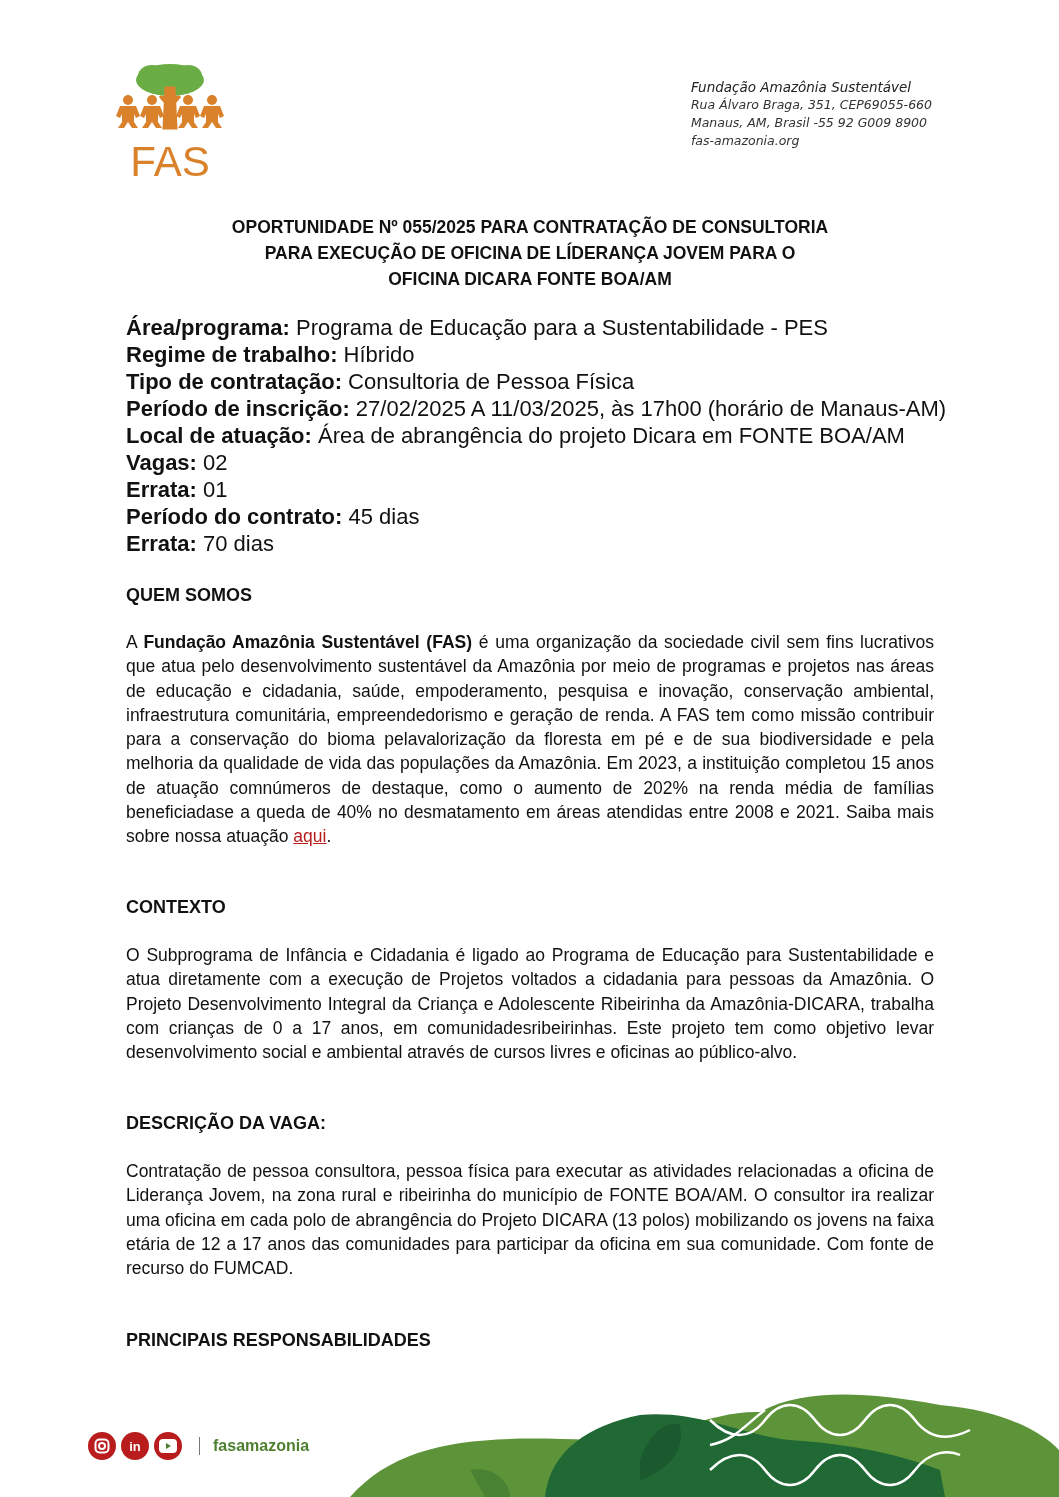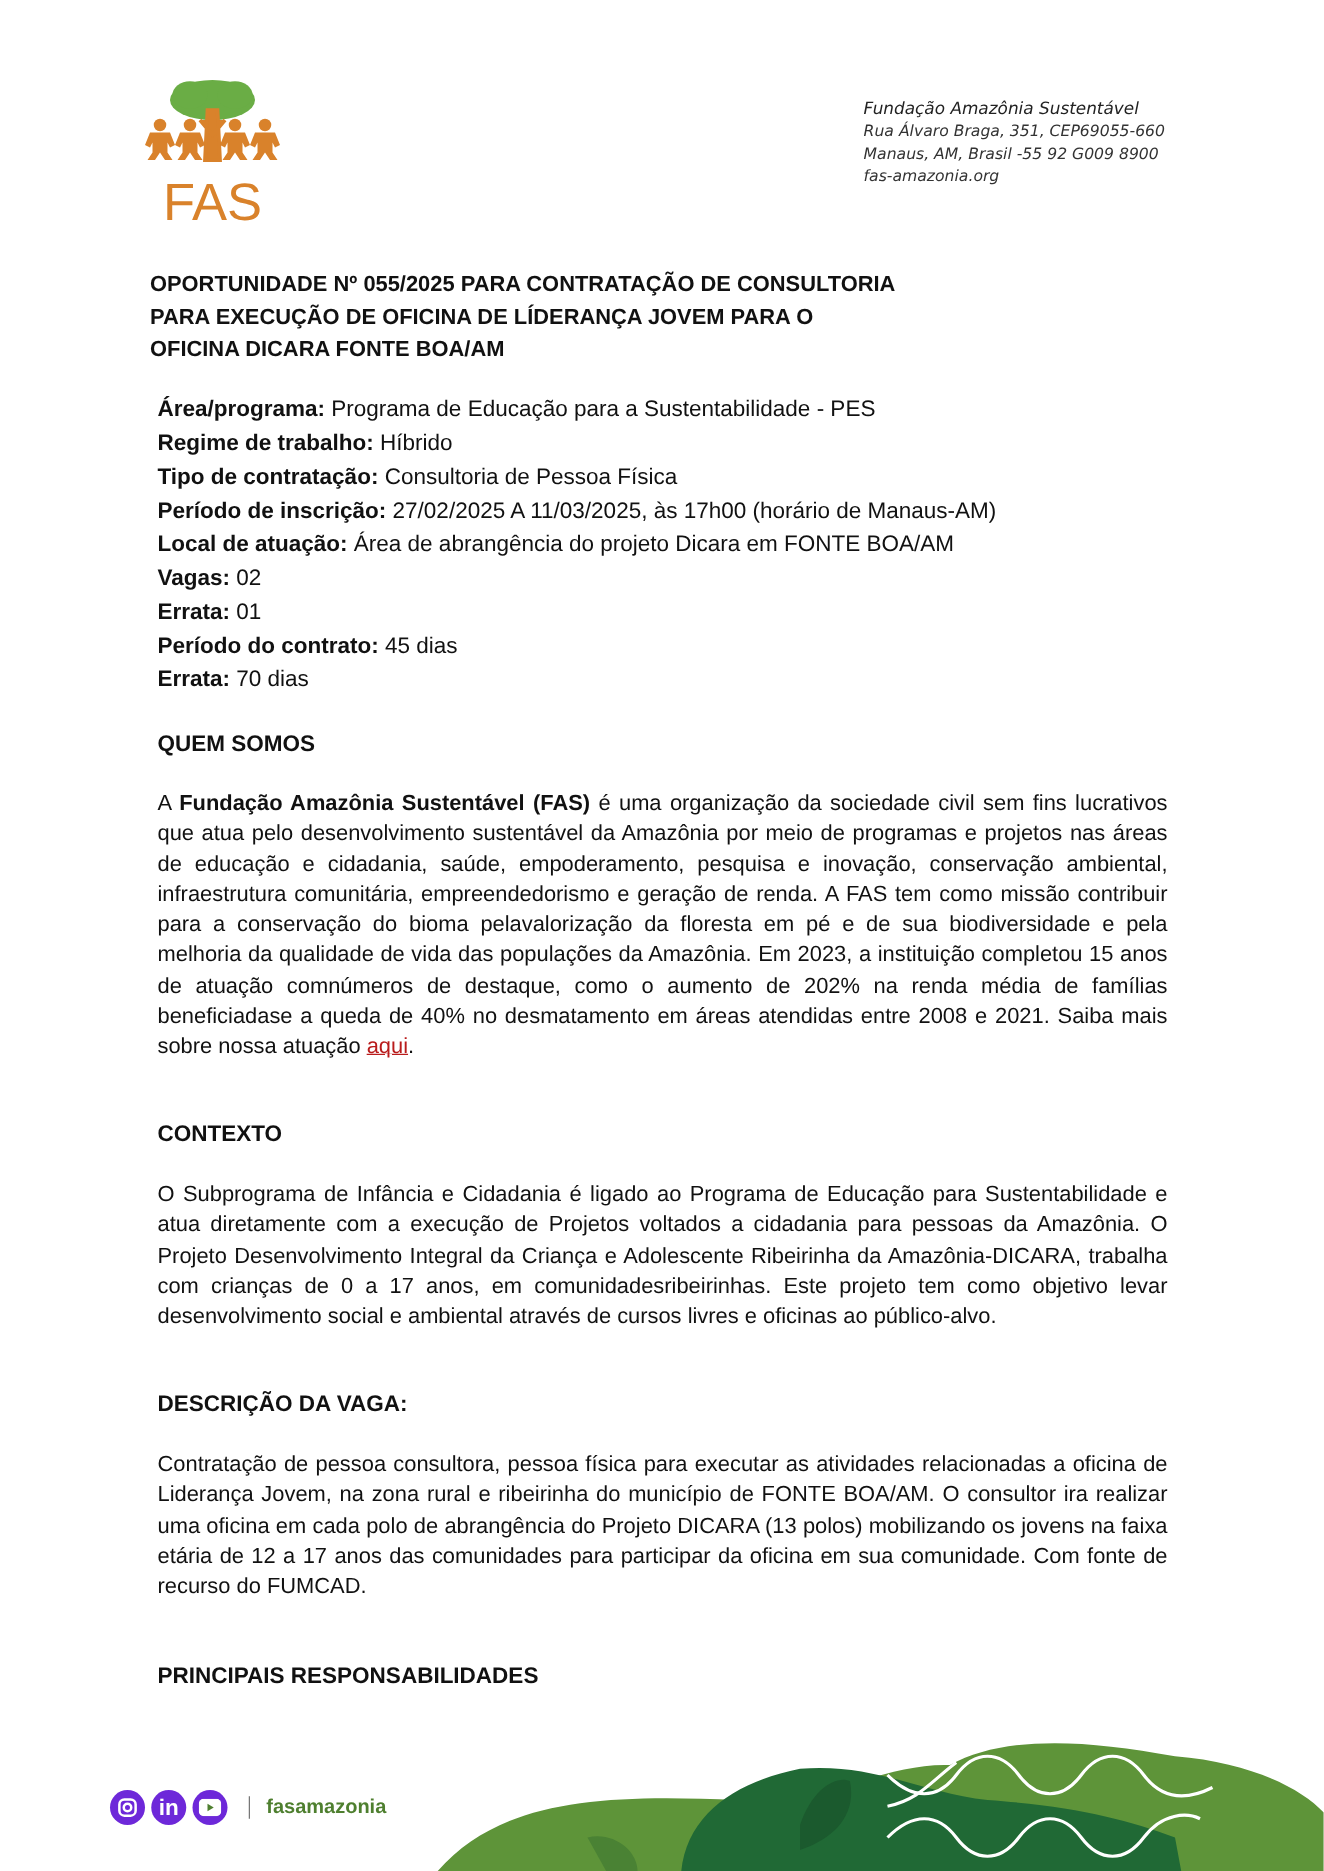--- a/index.html
+++ b/index.html
@@ -3,36 +3,36 @@
 <meta charset="utf-8">
 <style>
   html, body { margin: 0; padding: 0; background: #ffffff; }
   body { width: 1059px; height: 1497px; position: relative; overflow: hidden;
          font-family: "Liberation Sans", "DejaVu Sans", sans-serif; color: #111; }
   .logo { position: absolute; left: 108px; top: 58px; width: 124px; height: 124px; }
   .org-info { position: absolute; right: 127px; top: 78px; text-align: left;
               font-family: "DejaVu Sans", sans-serif; font-style: italic; font-size: 12.5px;
               line-height: 18px; color: #333; }
   .org-info .org-name { font-size: 13.5px; color: #222; }
-  .title { position: absolute; left: 120px; width: 820px; top: 214px; 
+  .title { position: absolute; left: 120px; width: 820px; top: 214px; text-align: center;
            font-weight: bold; font-size: 17.5px; line-height: 26px; color: #111;
            font-family: "Liberation Sans", sans-serif; }
-  .fields { position: absolute; left: 126px; top: 314px; font-size: 18px; line-height: 27px;
+  .fields { position: absolute; left: 126px; top: 314px; font-size: 22px; line-height: 27px;
             font-family: "Liberation Sans", sans-serif; }
   .fields .row { white-space: nowrap; }
   .fields b { font-weight: bold; }
   .section-h { position: absolute; left: 126px; font-weight: bold; font-size: 18px;
                font-family: "Liberation Sans", sans-serif; color: #111; }
   .para { position: absolute; left: 126px; width: 808px; font-size: 17.5px; line-height: 24.3px;
           text-align: justify; font-family: "Liberation Sans", sans-serif; color: #111; }
   .para b { font-weight: bold; }
   .para a { color: #b91c1c; }
   .footer-social { position: absolute; left: 88px; top: 1432px; display: flex; align-items: center; gap: 5px; }
-  .soc { width: 28px; height: 28px; border-radius: 50%; background: #6d28d9; display: flex;
-         align-items: center; justify-content: center; color: #fff; font-weight: bold; font-size: 18px; text-align: right; }
+  .soc { width: 28px; height: 28px; border-radius: 50%; background: #b91c1c; display: flex;
+         align-items: center; justify-content: center; color: #fff; font-weight: bold; font-size: 13px; text-align: right; }
   .sep { width: 1px; height: 18px; background: #777; margin: 0 8px 0 12px; }
   .handle { color: #4e7f2f; font-size: 16px; font-weight: bold; font-family: "Liberation Sans", sans-serif; }
   .hills { position: absolute; left: 340px; bottom: 0; width: 719px; height: 127px; }
 </style>
 </head>
 <body>
 
 <svg class="logo" viewBox="0 0 124 124">
   <ellipse cx="62" cy="22" rx="34" ry="16" fill="#6aad45"></ellipse>
   <ellipse cx="44" cy="18" rx="14" ry="11" fill="#6aad45"></ellipse>

